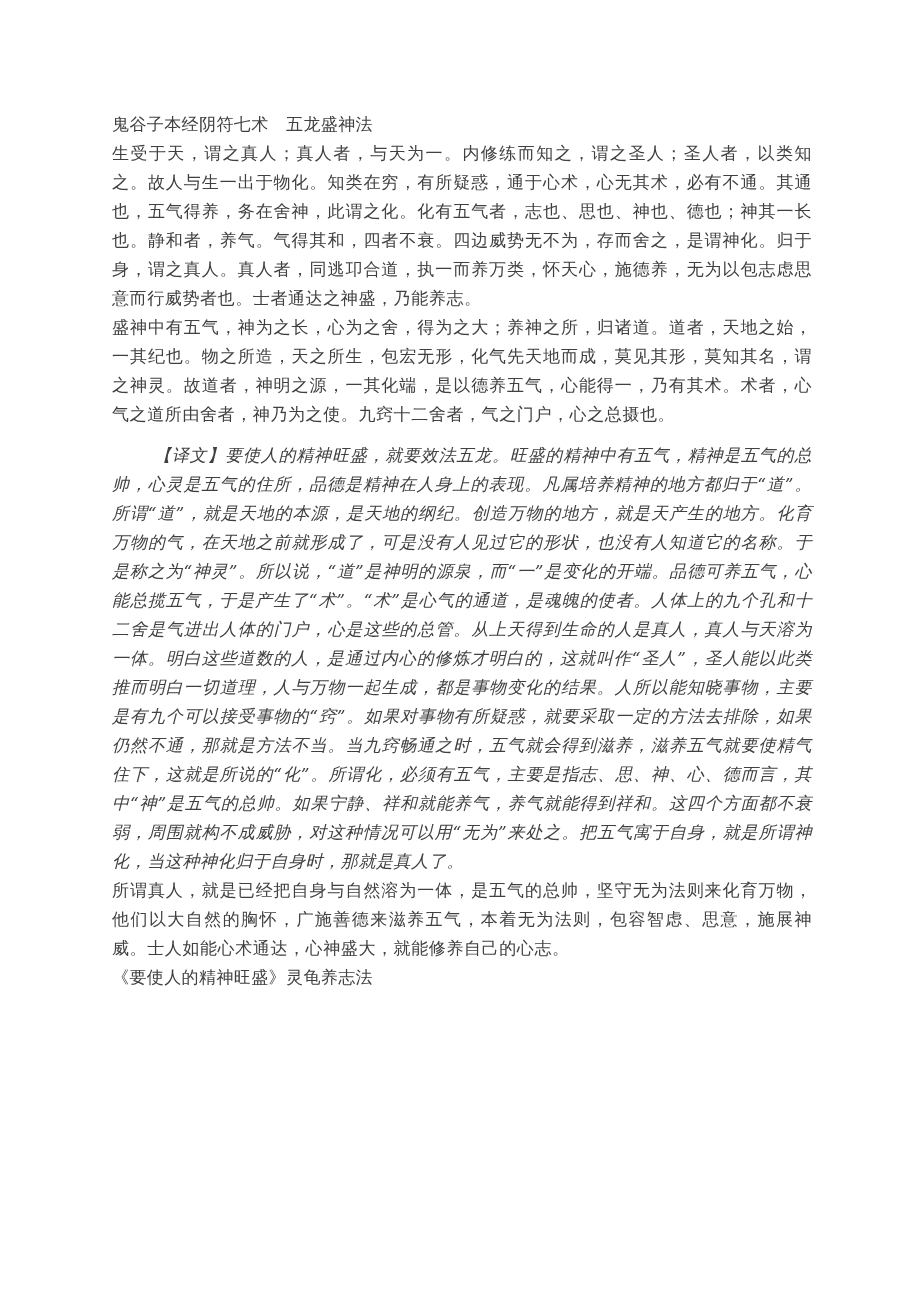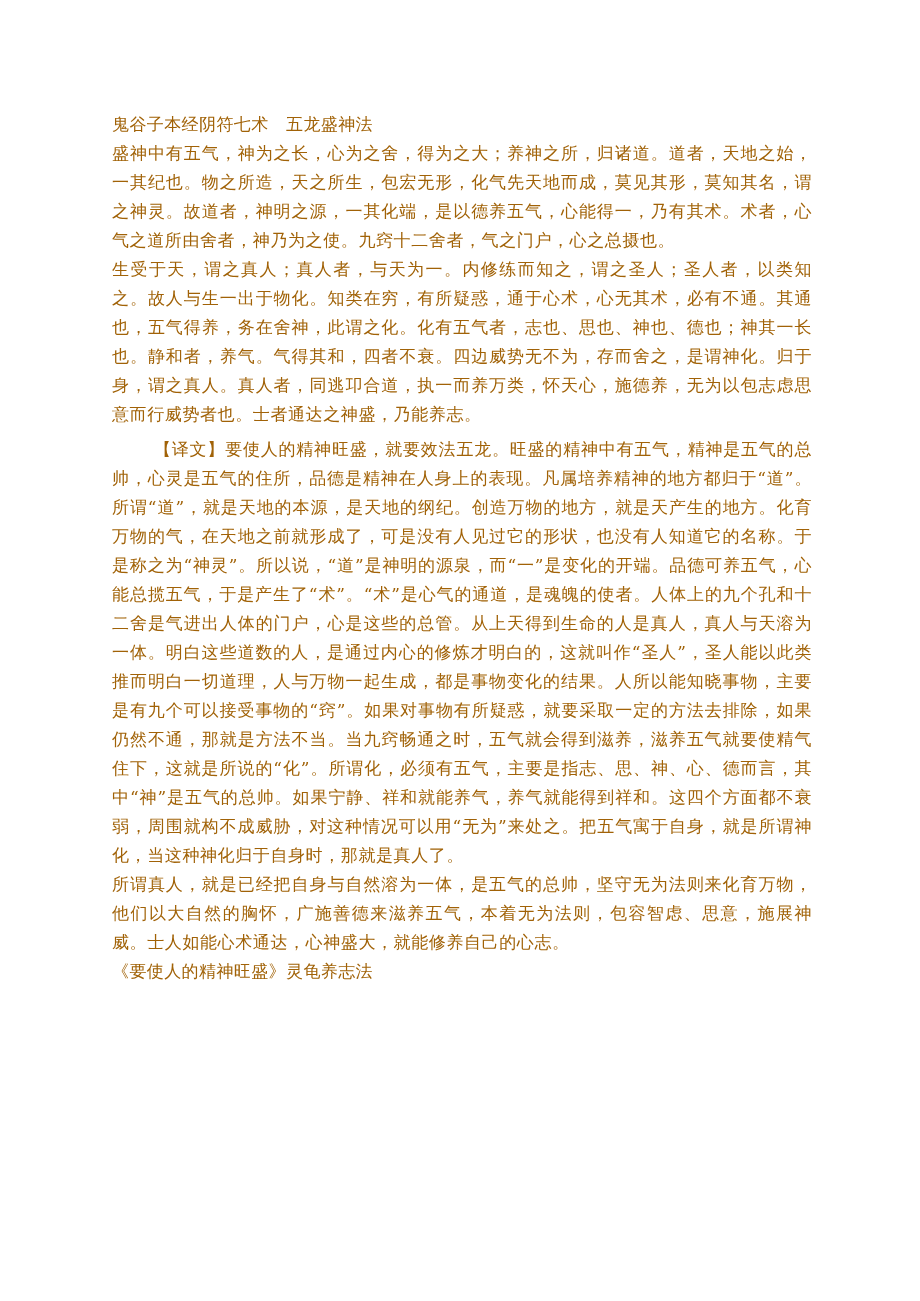--- a/index.html
+++ b/index.html
@@ -14,40 +14,41 @@
     overflow: hidden;
   }
   .page {
     position: absolute;
     left: 112px;
     top: 110px;
     width: 700px;
     font-family: "DejaVu Serif", "Liberation Serif", serif;
     font-size: 17px;
     line-height: 29px;
-    color: #a16207;
+    color: #404040;
   }
   .page p {
     margin: 0;
     padding: 0;
     text-align: justify;
     text-justify: inter-character;
     letter-spacing: 0.6px;
   }
   .page p.indent {
     text-indent: 42px;
-    margin-top: 6px;
+    margin-top: 12px;
+    font-style: italic;
   }
   .page p.title {
     letter-spacing: 0.4px;
   }
 </style>
 </head>
 <body>
 
 <div class="page">
   <p class="title">鬼谷子本经阴符七术　五龙盛神法</p>
+  <p>生受于天，谓之真人；真人者，与天为一。内修练而知之，谓之圣人；圣人者，以类知之。故人与生一出于物化。知类在穷，有所疑惑，通于心术，心无其术，必有不通。其通也，五气得养，务在舍神，此谓之化。化有五气者，志也、思也、神也、德也；神其一长也。静和者，养气。气得其和，四者不衰。四边威势无不为，存而舍之，是谓神化。归于身，谓之真人。真人者，同逃卭合道，执一而养万类，怀天心，施德养，无为以包志虑思意而行威势者也。士者通达之神盛，乃能养志。</p>
   <p>盛神中有五气，神为之长，心为之舍，得为之大；养神之所，归诸道。道者，天地之始，一其纪也。物之所造，天之所生，包宏无形，化气先天地而成，莫见其形，莫知其名，谓之神灵。故道者，神明之源，一其化端，是以德养五气，心能得一，乃有其术。术者，心气之道所由舍者，神乃为之使。九窍十二舍者，气之门户，心之总摄也。</p>
-  <p>生受于天，谓之真人；真人者，与天为一。内修练而知之，谓之圣人；圣人者，以类知之。故人与生一出于物化。知类在穷，有所疑惑，通于心术，心无其术，必有不通。其通也，五气得养，务在舍神，此谓之化。化有五气者，志也、思也、神也、德也；神其一长也。静和者，养气。气得其和，四者不衰。四边威势无不为，存而舍之，是谓神化。归于身，谓之真人。真人者，同逃卭合道，执一而养万类，怀天心，施德养，无为以包志虑思意而行威势者也。士者通达之神盛，乃能养志。</p>
   <p class="indent">【译文】要使人的精神旺盛，就要效法五龙。旺盛的精神中有五气，精神是五气的总帅，心灵是五气的住所，品德是精神在人身上的表现。凡属培养精神的地方都归于“道”。所谓“道”，就是天地的本源，是天地的纲纪。创造万物的地方，就是天产生的地方。化育万物的气，在天地之前就形成了，可是没有人见过它的形状，也没有人知道它的名称。于是称之为“神灵”。所以说，“道”是神明的源泉，而“一”是变化的开端。品德可养五气，心能总揽五气，于是产生了“术”。“术”是心气的通道，是魂魄的使者。人体上的九个孔和十二舍是气进出人体的门户，心是这些的总管。从上天得到生命的人是真人，真人与天溶为一体。明白这些道数的人，是通过内心的修炼才明白的，这就叫作“圣人”，圣人能以此类推而明白一切道理，人与万物一起生成，都是事物变化的结果。人所以能知晓事物，主要是有九个可以接受事物的“窍”。如果对事物有所疑惑，就要采取一定的方法去排除，如果仍然不通，那就是方法不当。当九窍畅通之时，五气就会得到滋养，滋养五气就要使精气住下，这就是所说的“化”。所谓化，必须有五气，主要是指志、思、神、心、德而言，其中“神”是五气的总帅。如果宁静、祥和就能养气，养气就能得到祥和。这四个方面都不衰弱，周围就构不成威胁，对这种情况可以用“无为”来处之。把五气寓于自身，就是所谓神化，当这种神化归于自身时，那就是真人了。</p>
   <p>所谓真人，就是已经把自身与自然溶为一体，是五气的总帅，坚守无为法则来化育万物，他们以大自然的胸怀，广施善德来滋养五气，本着无为法则，包容智虑、思意，施展神威。士人如能心术通达，心神盛大，就能修养自己的心志。</p>
   <p class="title">《要使人的精神旺盛》灵龟养志法</p>
 </div>
 
 </body></html>

